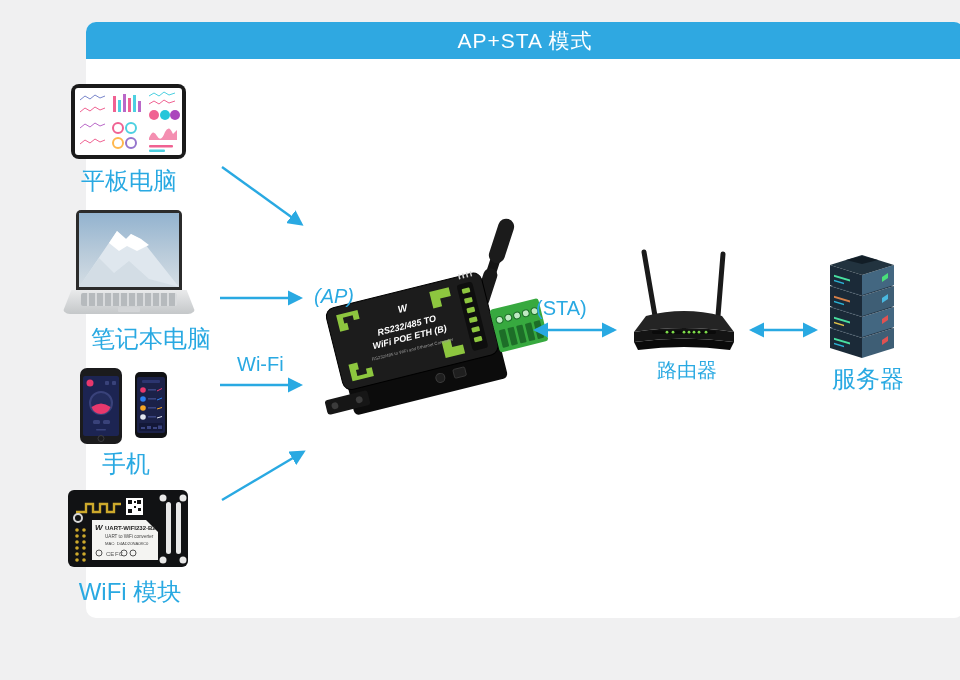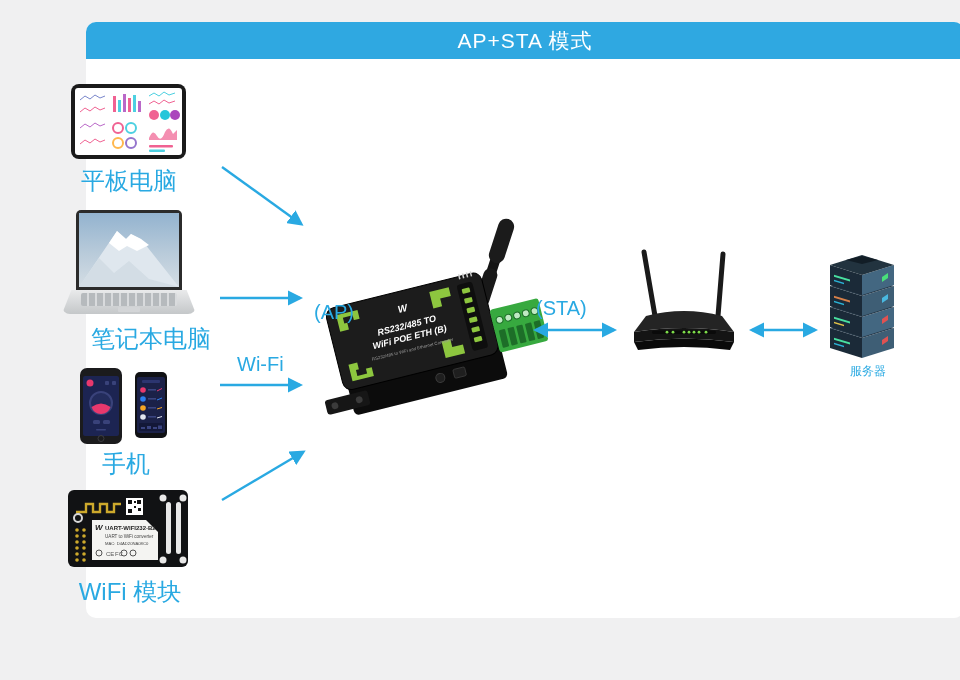--- a/index.html
+++ b/index.html
@@ -297,20 +297,21 @@
         <circle cx="62" cy="92.2" r="1.4"></circle>
           <circle cx="67" cy="92.2" r="1.4"></circle>
         <circle cx="72" cy="92.2" r="1.4"></circle>
           <circle cx="77" cy="92.2" r="1.4"></circle>
           <circle cx="84" cy="92.2" r="1.4"></circle>
       </g>
 
       <path d="M12,102 Q62,95 112,102 L108,110 Q62,104 16,110 Z" fill="#0a0a0a"></path>
     </svg>
   </div>
+  <div class="dev-label" style="left:607px;top:357px;width:160px;font-size:20px;">路由器</div>
 
   <div class="abs" style="left:822px;top:255px;width:80px;height:108px;">
     <svg width="80" height="108" viewBox="0 0 80 108">
 
       <g>
 
         <g transform="translate(0,63)">
           <polygon points="8,10 40,20 40,40 8,30" fill="#1b2a38"></polygon>
           <polygon points="40,20 72,10 72,30 40,40" fill="#3e5e75"></polygon>
           <polygon points="8,10 40,0 72,10 40,20" fill="#263949"></polygon>
@@ -339,23 +340,23 @@
           <polygon points="40,20 72,10 72,30 40,40" fill="#436781"></polygon>
           <polygon points="8,10 40,0 72,10 40,20" fill="#22333f"></polygon>
           <polygon points="24,5 40,1 56,5 40,9" fill="#121d26"></polygon>
           <rect x="12" y="16" width="16" height="2" fill="#49e0a0" transform="skewY(17)"></rect>
           <rect x="12" y="21" width="10" height="1.6" fill="#2bb3d6" transform="skewY(17)"></rect>
           <polygon points="60,22 66,18 66,23 60,27" fill="#49e07a"></polygon>
         </g>
       </g>
     </svg>
   </div>
-  <div class="dev-label" style="left:788px;top:363px;width:160px;font-size:12px;">服务器</div>
-
-  <div class="conn-label" style="left:314px;top:301px;">(AP)</div>
+  <div class="dev-label" style="left:788px;top:363px;width:160px;font-size:24px;">服务器</div>
+
+  <div class="conn-label" style="left:314px;top:285px;font-style:italic;">(AP)</div>
   <div class="conn-label" style="left:237px;top:331px;margin-top:22px;">Wi-Fi</div>
   <div class="conn-label" style="left:536px;top:297px;text-align:center;">(STA)</div>
 
   <svg class="abs" style="left:0;top:0;pointer-events:none;" width="960" height="680" viewBox="0 0 960 680">
     <defs>
       <marker id="arr" viewBox="0 0 10 10" refX="8" refY="5" markerWidth="6.5" markerHeight="6.5" orient="auto-start-reverse">
         <path d="M0,0 L10,5 L0,10 Z" fill="#29a9e2"></path>
       </marker>
     </defs>
     <g stroke="#29a9e2" stroke-width="2.4" fill="none">

